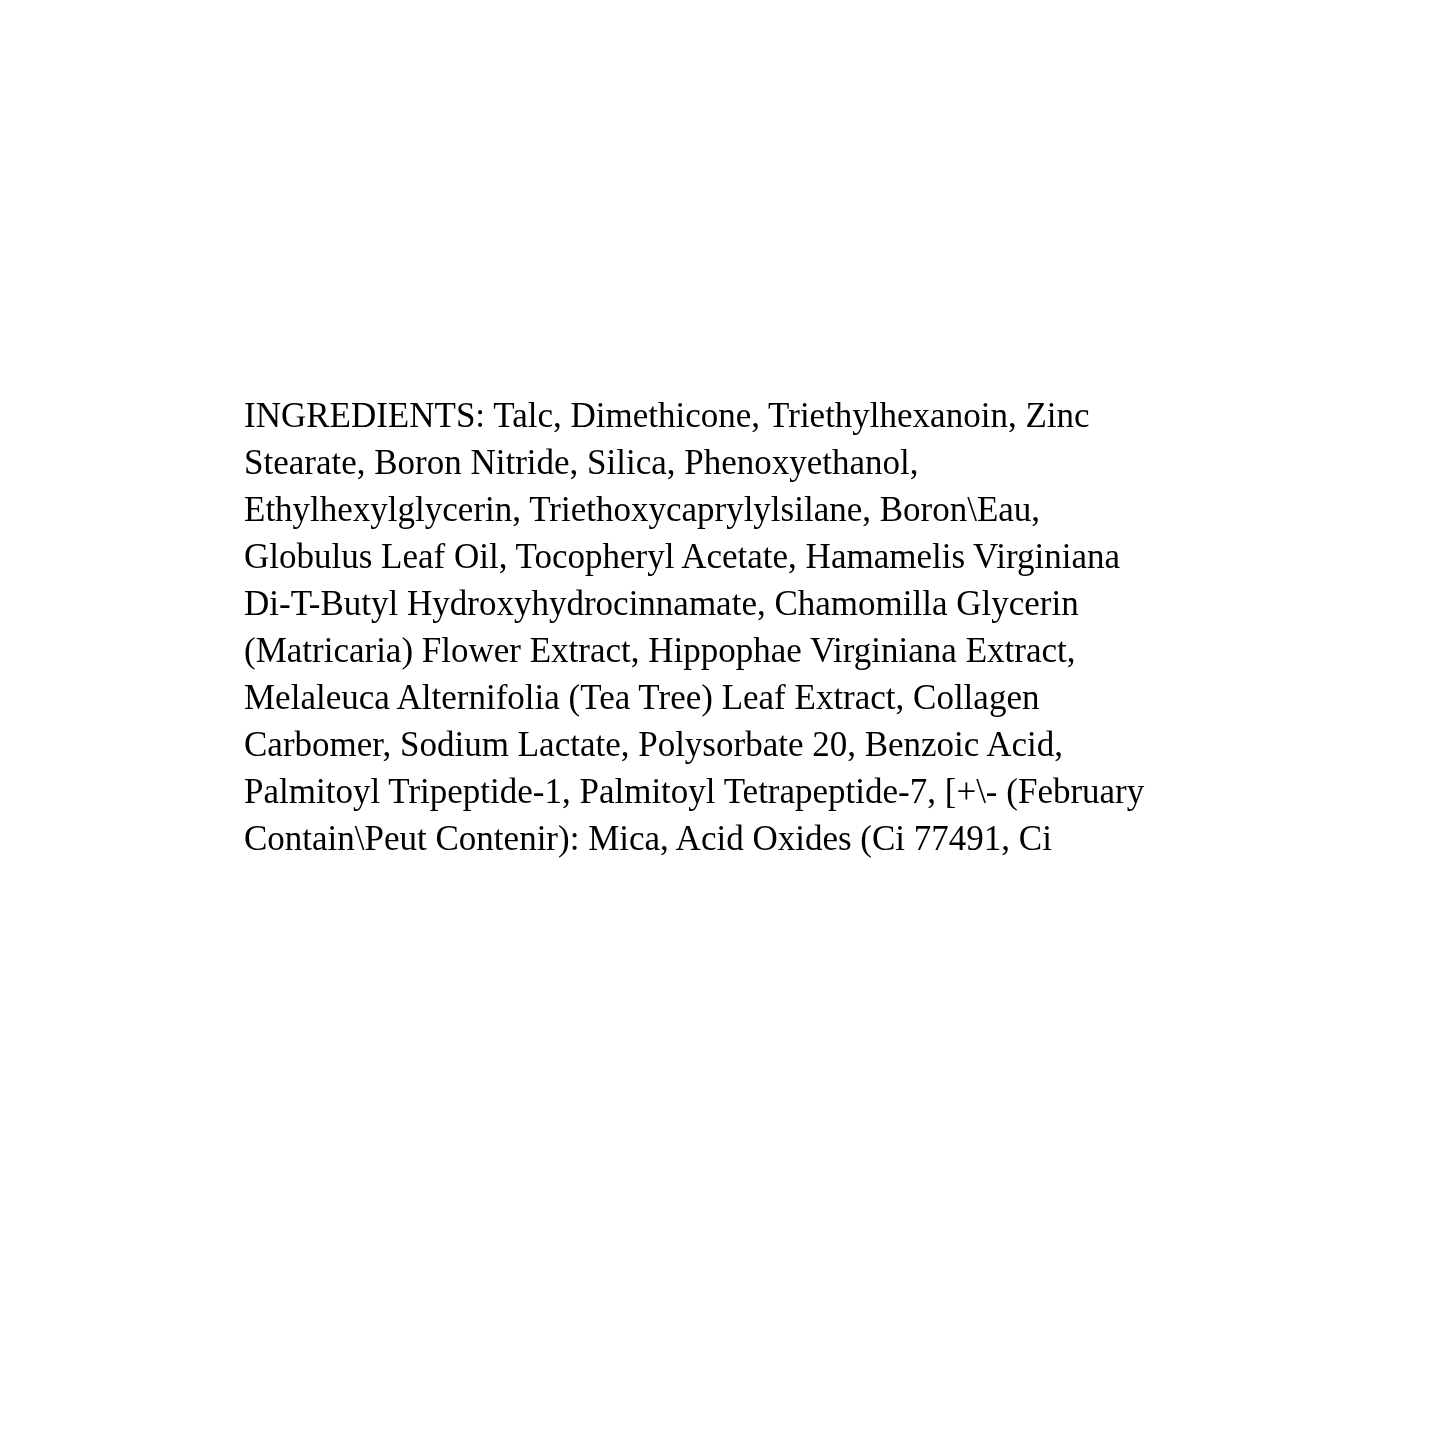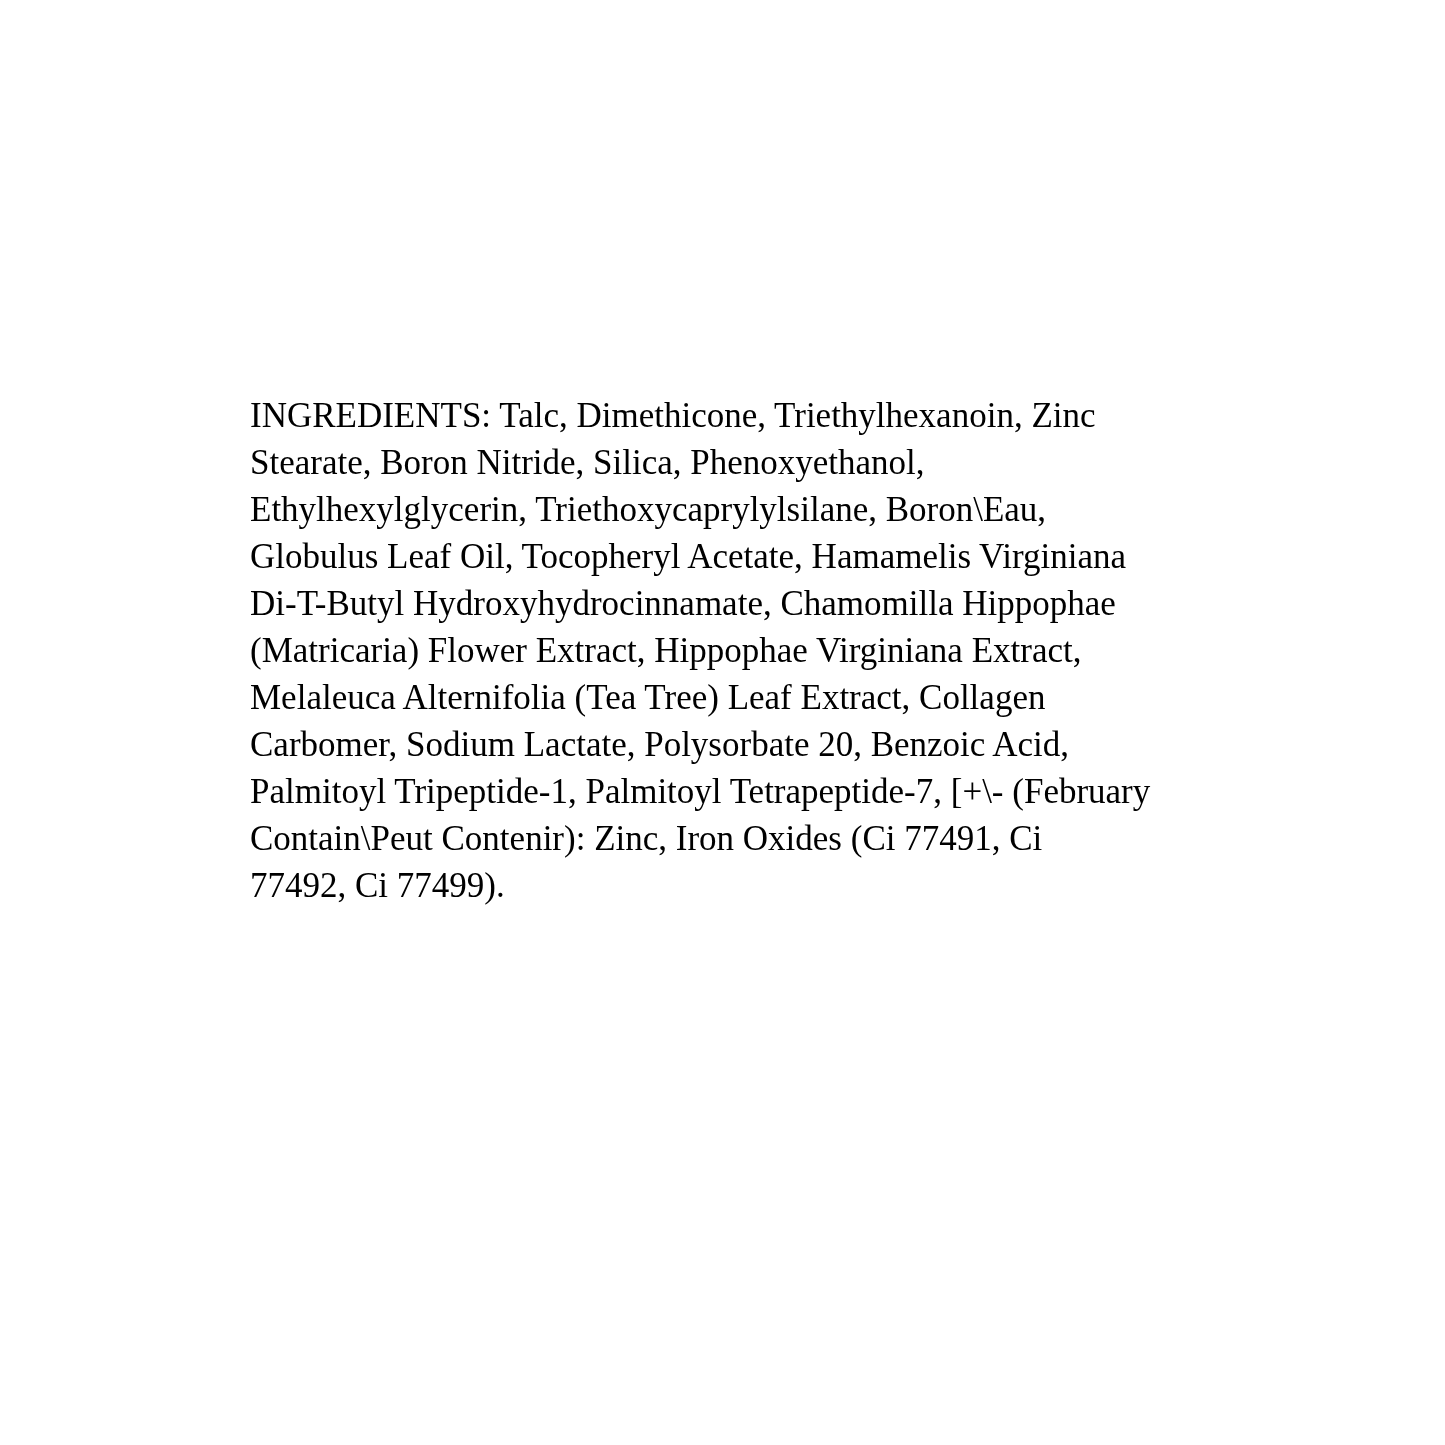--- a/index.html
+++ b/index.html
@@ -14,21 +14,21 @@
     overflow: hidden;
     font-family: "Liberation Serif", serif;
   }
   .page {
     position: absolute;
     inset: 0;
     background: #ffffff;
   }
   .text-block {
     position: absolute;
-    left: 250px;
+    left: 244px;
     top: 392px;
     width: 980px;
     color: #000000;
     font-size: 35px;
     line-height: 47px;
     letter-spacing: 0px;
   }
   .line {
     white-space: nowrap;
     height: 47px;
@@ -36,21 +36,20 @@
 </style>
 </head>
 <body>
 
 <div class="page">
   <div class="text-block">
     <div class="line">INGREDIENTS: Talc, Dimethicone, Triethylhexanoin, Zinc</div>
     <div class="line">Stearate, Boron Nitride, Silica, Phenoxyethanol,</div>
     <div class="line">Ethylhexylglycerin, Triethoxycaprylylsilane, Boron\Eau,</div>
     <div class="line">Globulus Leaf Oil, Tocopheryl Acetate, Hamamelis Virginiana</div>
-    <div class="line">Di-T-Butyl Hydroxyhydrocinnamate, Chamomilla Hippophae</div>
+    <div class="line">Di-T-Butyl Hydroxyhydrocinnamate, Chamomilla Glycerin</div>
     <div class="line">(Matricaria) Flower Extract, Hippophae Virginiana Extract,</div>
     <div class="line">Melaleuca Alternifolia (Tea Tree) Leaf Extract, Collagen</div>
     <div class="line">Carbomer, Sodium Lactate, Polysorbate 20, Benzoic Acid,</div>
     <div class="line">Palmitoyl Tripeptide-1, Palmitoyl Tetrapeptide-7, [+\- (February</div>
-    <div class="line">Contain\Peut Contenir): Zinc, Iron Oxides (Ci 77491, Ci</div>
-    <div class="line">77492, Ci 77499).</div>
+    <div class="line">Contain\Peut Contenir): Mica, Acid Oxides (Ci 77491, Ci</div>
   </div>
 </div>
 
 </body></html>

